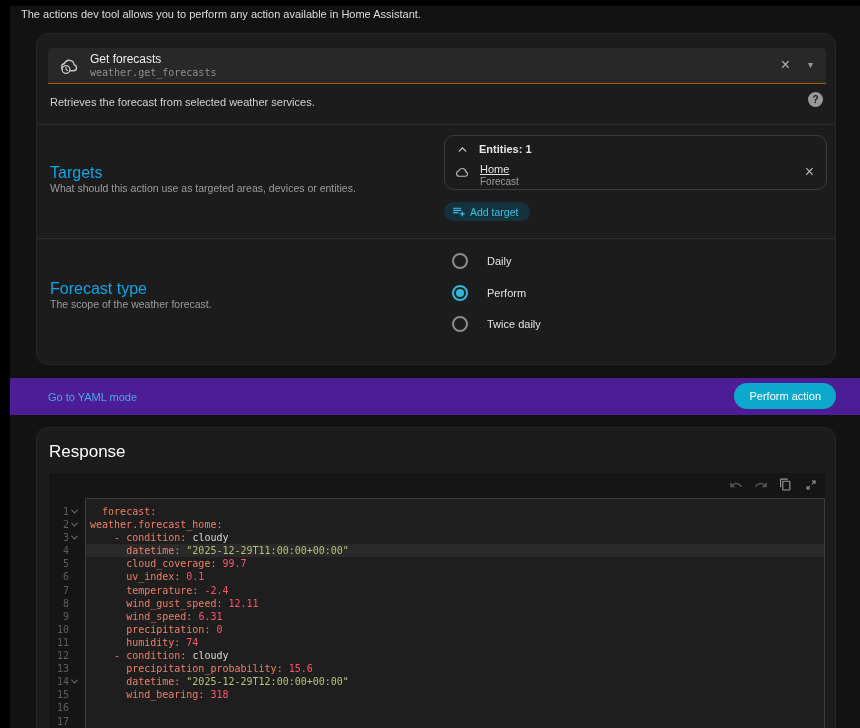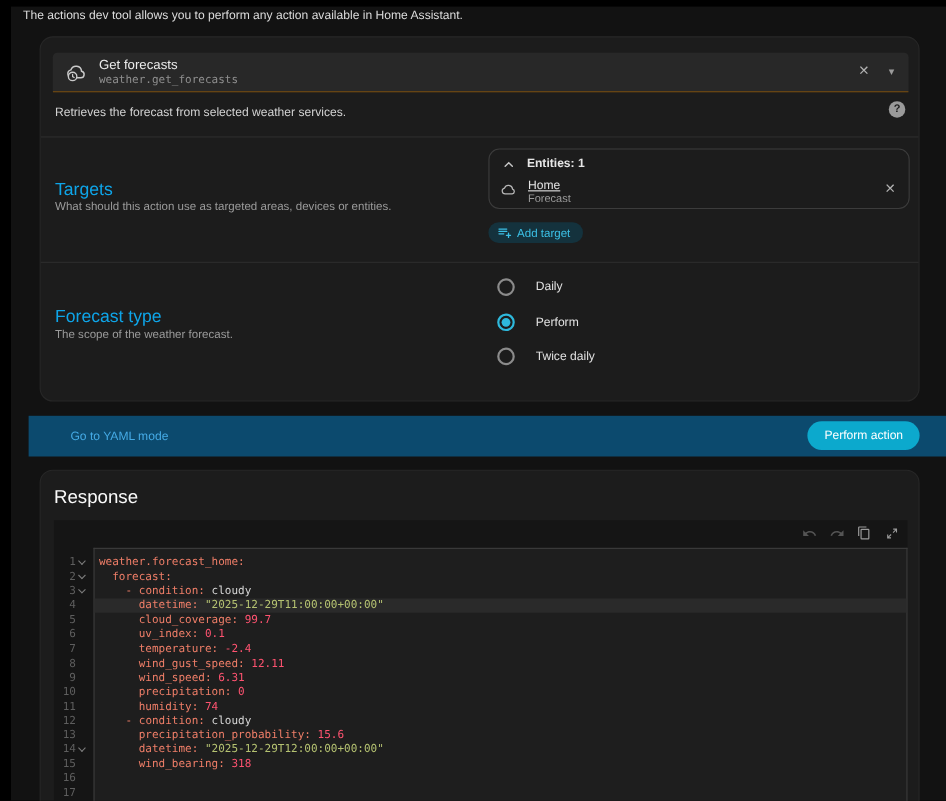--- a/index.html
+++ b/index.html
@@ -47,21 +47,21 @@
     color:#3cc0e6; font-size:10.5px; font-weight:500; font-family:inherit; cursor:pointer; }
 
   .radio-option { position:absolute; left:415px; display:flex; align-items:center; gap:19px; cursor:pointer; }
   .radio-outer { width:16px; height:16px; border-radius:50%; border:2px solid #8b8b8b;
     display:flex; align-items:center; justify-content:center; }
   .radio-option.selected .radio-outer { border-color:#2eb9dc; }
   .radio-dot { width:8px; height:8px; border-radius:50%; background:transparent; }
   .radio-option.selected .radio-dot { background:#2eb9dc; }
   .radio-label { font-size:11px; color:#e1e1e1; }
 
-  .bottom-toolbar { position:absolute; left:16px; right:0; top:372px; height:37px; background:#0c4a6e; }
+  .bottom-toolbar { position:absolute; left:0; right:0; top:372px; height:37px; background:#4c1d95; }
   .yaml-link { position:absolute; left:38px; top:0; height:37px; display:flex; align-items:center;
     color:#45aae5; font-size:11px; font-weight:500; cursor:pointer; }
   .perform-btn { position:absolute; right:24px; top:5px; height:26px; padding:0 15px;
     background:#0ca9cd; color:#fff; border:none; border-radius:14px;
     font-size:11px; font-weight:500; font-family:inherit; cursor:pointer; }
 
   #response-card { top:421px; height:400px; }
   .response-title { position:absolute; left:12px; top:14px; font-size:17px; color:#fafafa; }
 
   .editor { position:absolute; left:12px; top:45px; width:776px; height:340px; background:#151515; }
@@ -263,22 +263,22 @@
           <div class="gutter-row">
             <span>16</span>
             <span class="fold-box"></span>
           </div>
           <div class="gutter-row">
             <span>17</span>
             <span class="fold-box"></span>
           </div>
         </div>
       <div class="codebox" id="codebox">
+          <div class="code-row"><span class="tok-plain">  </span><span class="tok-key">forecast:</span></div>
           <div class="code-row"><span class="tok-key">weather.forecast_home:</span></div>
-          <div class="code-row"><span class="tok-plain">  </span><span class="tok-key">forecast:</span></div>
           <div class="code-row"><span class="tok-plain">    </span><span class="tok-dash">- </span><span class="tok-key">condition:</span><span class="tok-plain"> cloudy</span></div>
           <div class="code-row active"><span class="tok-plain">      </span><span class="tok-key">datetime:</span><span class="tok-str"> "2025-12-29T11:00:00+00:00"</span></div>
           <div class="code-row"><span class="tok-plain">      </span><span class="tok-key">cloud_coverage:</span><span class="tok-num"> 99.7</span></div>
           <div class="code-row"><span class="tok-plain">      </span><span class="tok-key">uv_index:</span><span class="tok-num"> 0.1</span></div>
           <div class="code-row"><span class="tok-plain">      </span><span class="tok-key">temperature:</span><span class="tok-num"> -2.4</span></div>
           <div class="code-row"><span class="tok-plain">      </span><span class="tok-key">wind_gust_speed:</span><span class="tok-num"> 12.11</span></div>
           <div class="code-row"><span class="tok-plain">      </span><span class="tok-key">wind_speed:</span><span class="tok-num"> 6.31</span></div>
           <div class="code-row"><span class="tok-plain">      </span><span class="tok-key">precipitation:</span><span class="tok-num"> 0</span></div>
           <div class="code-row"><span class="tok-plain">      </span><span class="tok-key">humidity:</span><span class="tok-num"> 74</span></div>
           <div class="code-row"><span class="tok-plain">    </span><span class="tok-dash">- </span><span class="tok-key">condition:</span><span class="tok-plain"> cloudy</span></div>

